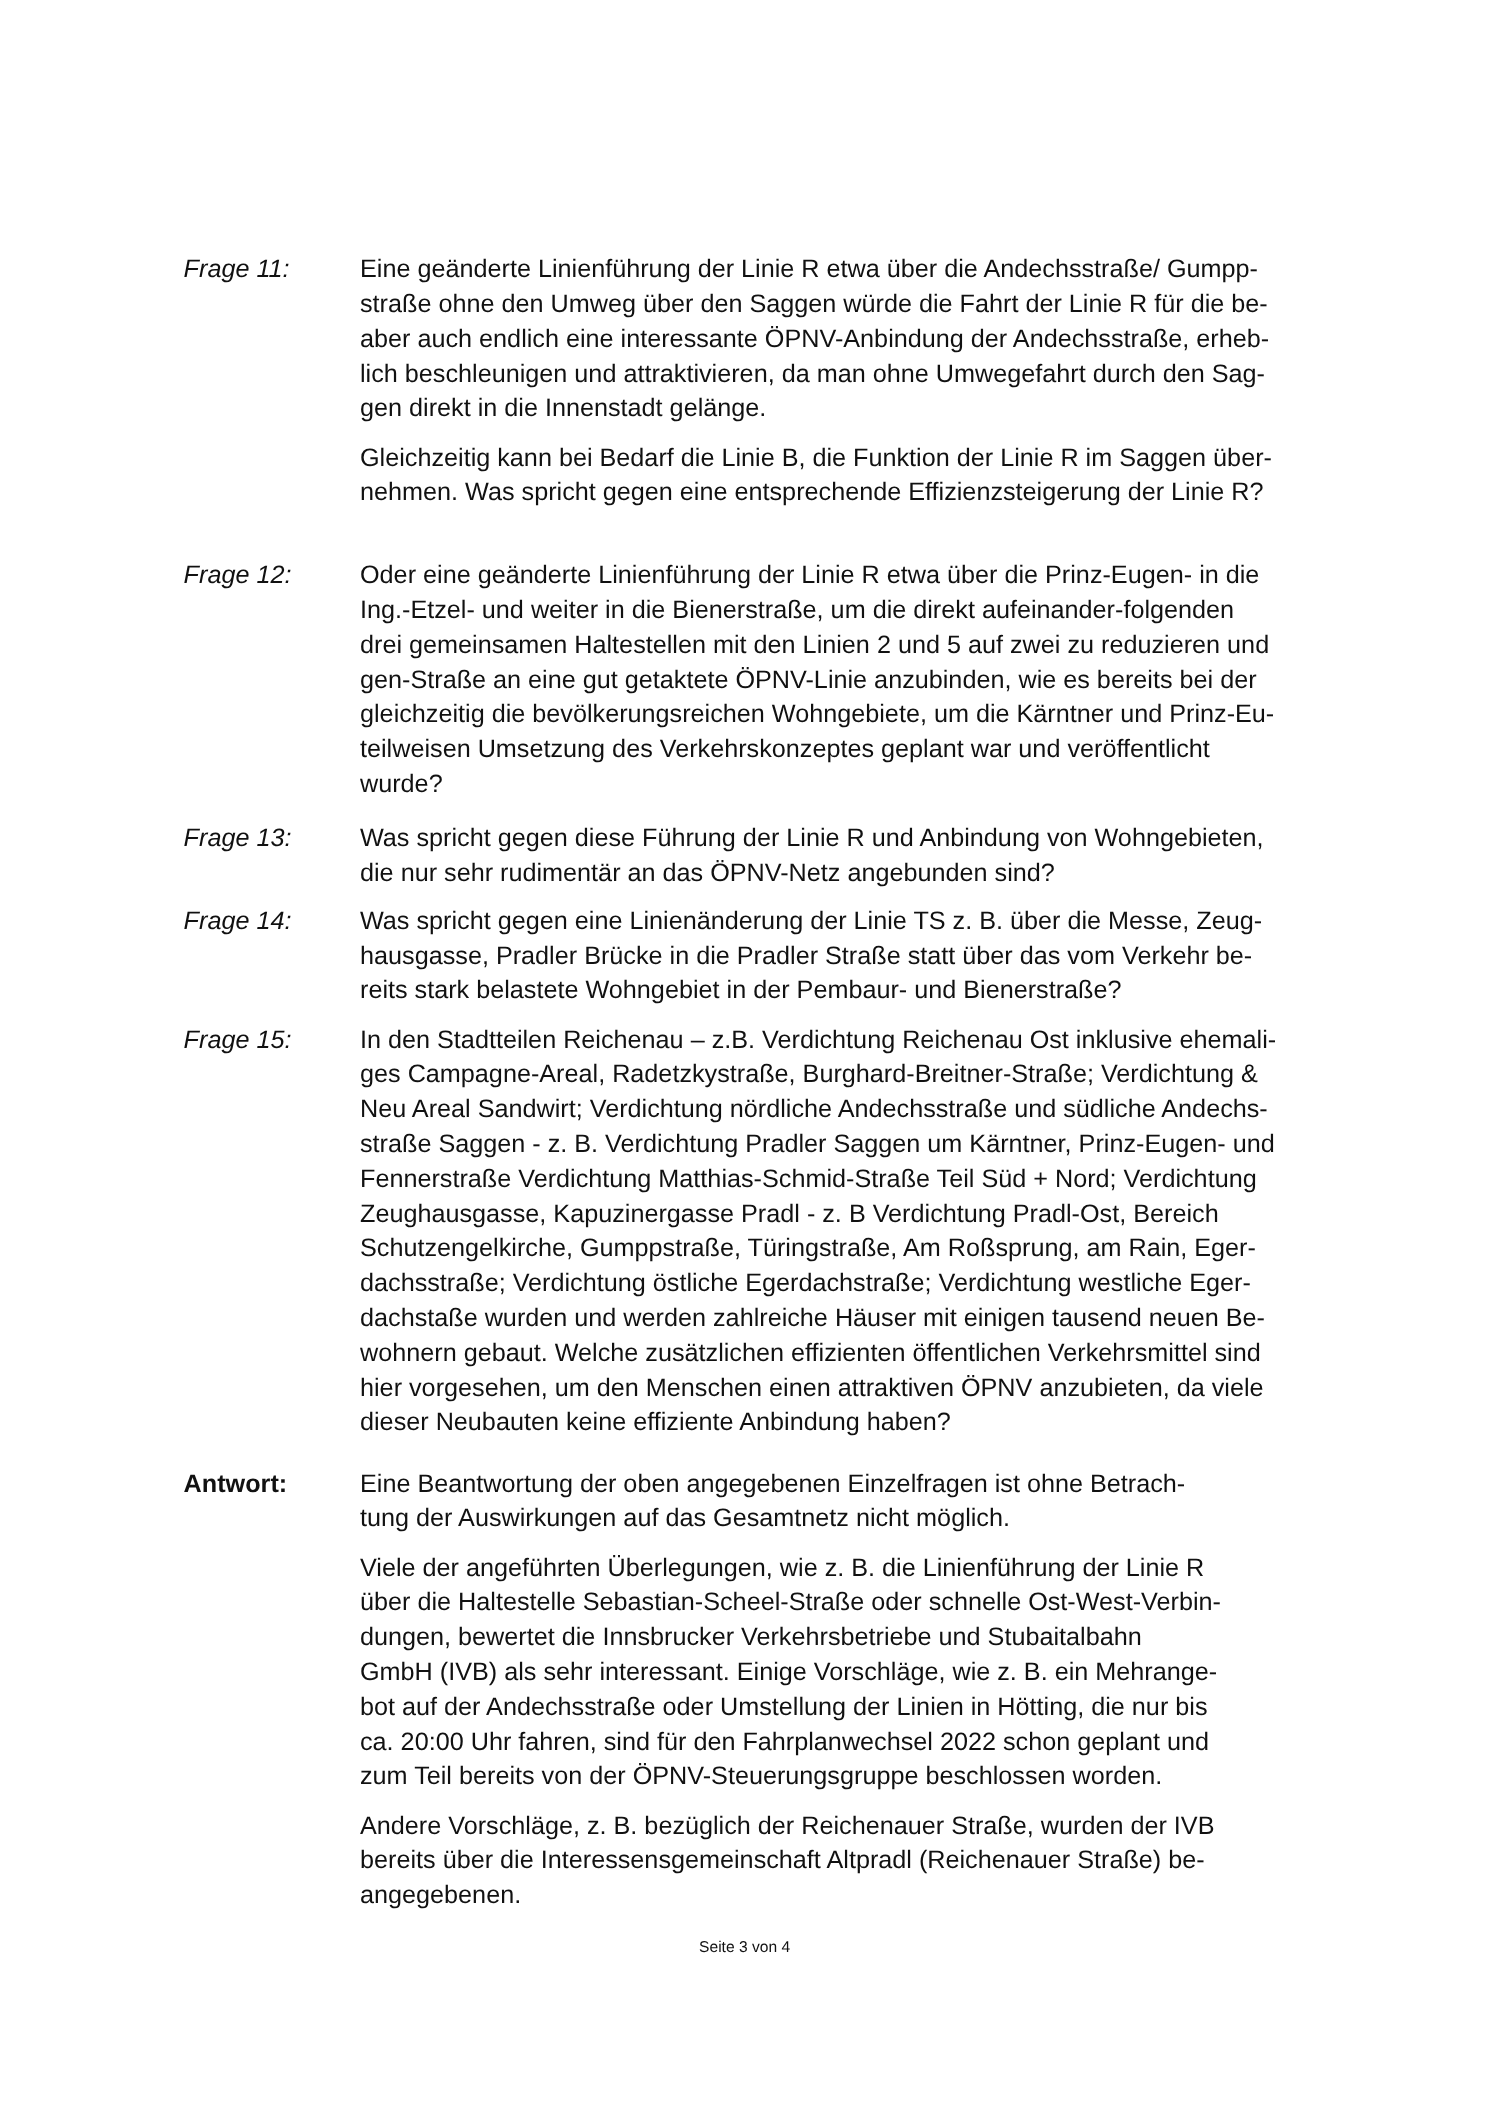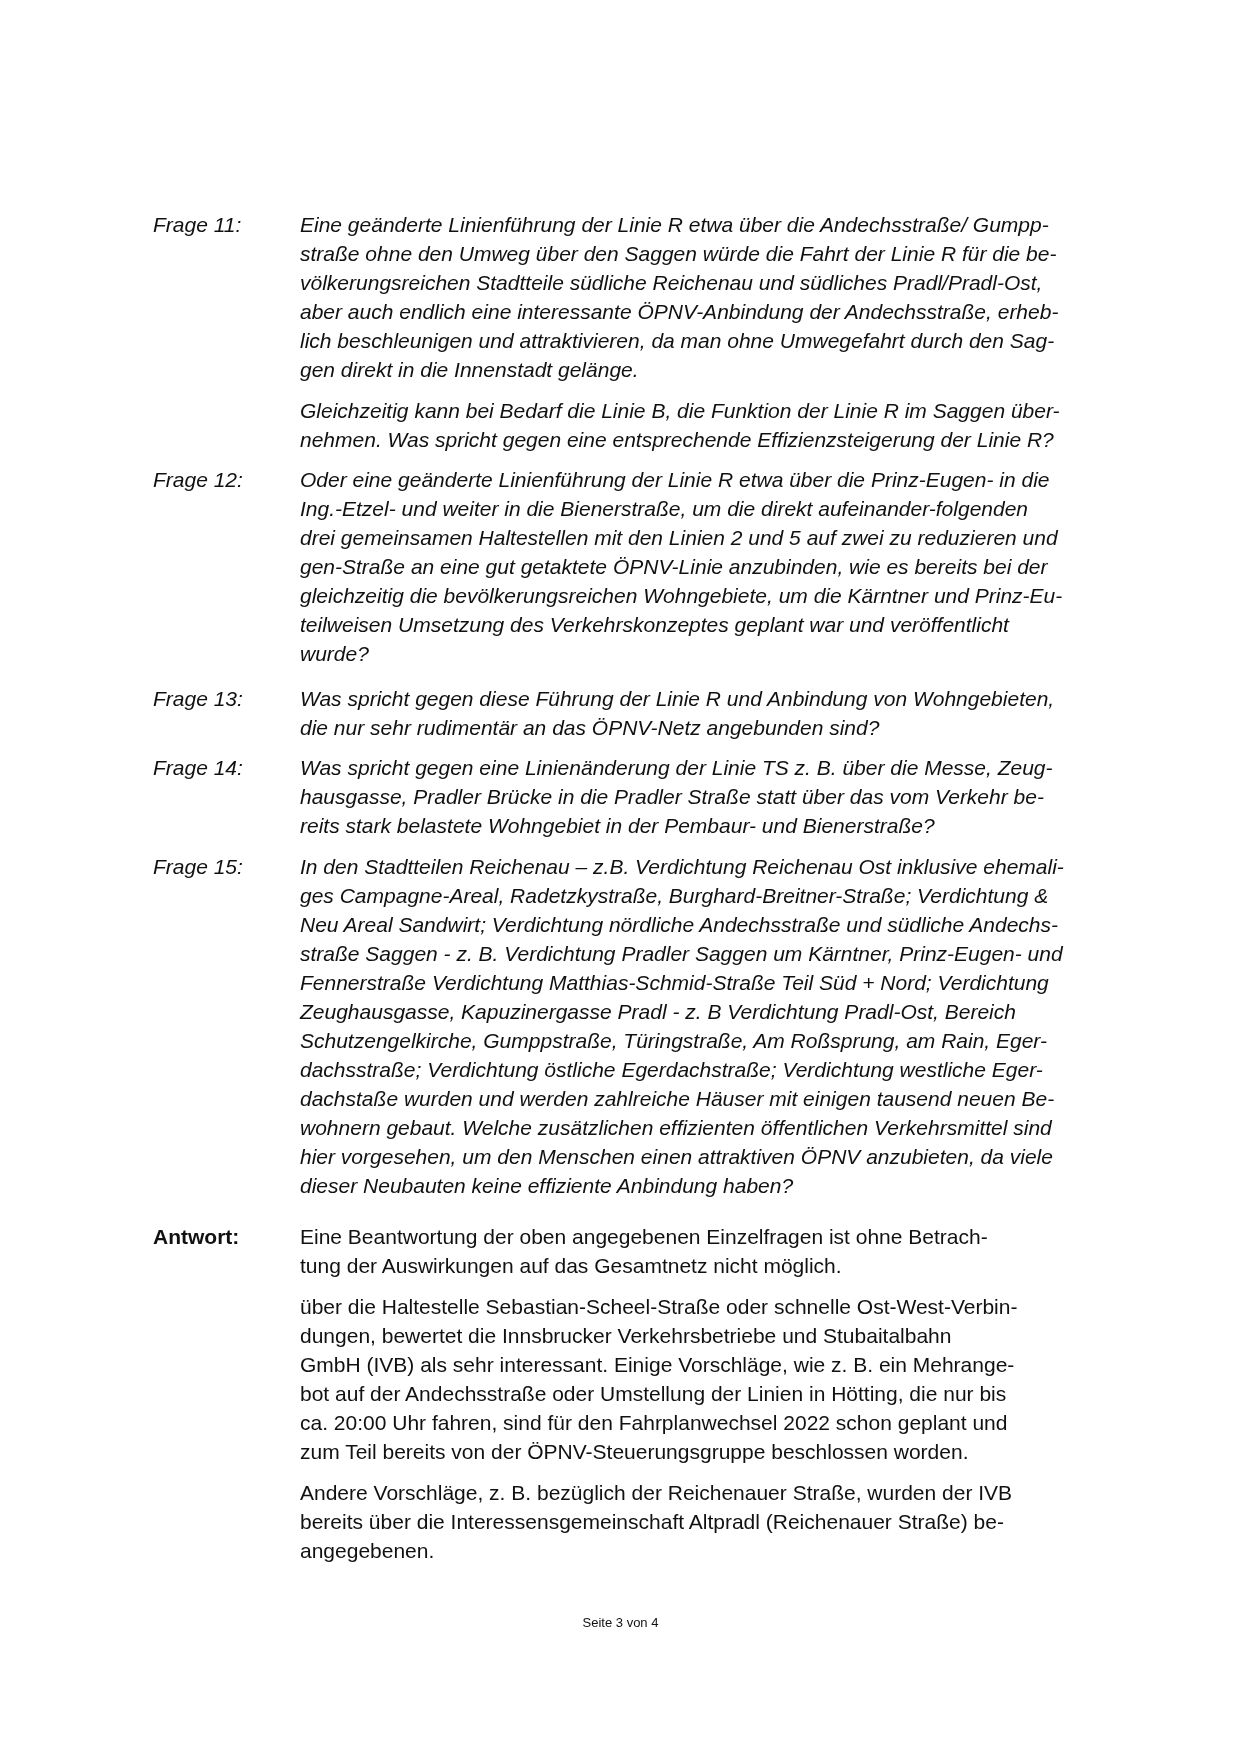--- a/index.html
+++ b/index.html
@@ -4,38 +4,37 @@
 <style>
   html, body { margin: 0; padding: 0; background: #ffffff; }
   body { width: 1241px; height: 1755px; position: relative; overflow: hidden;
          font-family: "Liberation Sans", sans-serif; color: #111; }
   .page { position: absolute; left: 0; top: 0; width: 1241px; height: 1291px; }
   .entry { position: absolute; left: 153px; width: 1000px; }
   .label { position: absolute; left: 0; top: 0; font-size: 21px; line-height: 29px; font-style: italic; }
   .label.bold { font-style: normal; font-weight: bold; }
   .body { position: absolute; left: 147px; top: 0; width: 860px; }
   .para { font-size: 21px; line-height: 29px; margin: 0 0 12px 0; white-space: nowrap; }
-  .para.italic { font-style: italic; }
+  .para.italic { }
   .para.bold { font-weight: normal; }
   .line { display: block; }
   .footer { position: absolute; top: 1611px; left: 0; width: 1241px; text-align: center;
             font-size: 13px; line-height: 24px; }
 </style>
 </head>
 <body>
 
 <div class="page">
 
   <div class="entry" style="top:210px;">
     <div class="label">Frage 11:</div>
     <div class="body">
       <p class="para italic">
         <span class="line">Eine geänderte Linienführung der Linie R etwa über die Andechsstraße/ Gumpp-</span>
         <span class="line">straße ohne den Umweg über den Saggen würde die Fahrt der Linie R für die be-</span>
-        <span class="line">völkerungsreichen Stadtteile südliche Reichenau und südliches Pradl/Pradl-Ost,</span>
         <span class="line">aber auch endlich eine interessante ÖPNV-Anbindung der Andechsstraße, erheb-</span>
         <span class="line">lich beschleunigen und attraktivieren, da man ohne Umwegefahrt durch den Sag-</span>
         <span class="line">gen direkt in die Innenstadt gelänge.</span>
       </p>
       <p class="para italic">
         <span class="line">Gleichzeitig kann bei Bedarf die Linie B, die Funktion der Linie R im Saggen über-</span>
         <span class="line">nehmen. Was spricht gegen eine entsprechende Effizienzsteigerung der Linie R?</span>
       </p>
     </div>
   </div>
@@ -97,20 +96,21 @@
   </div>
 
   <div class="entry" style="top:1222px;">
     <div class="label bold">Antwort:</div>
     <div class="body">
       <p class="para bold">
         <span class="line">Eine Beantwortung der oben angegebenen Einzelfragen ist ohne Betrach-</span>
         <span class="line">tung der Auswirkungen auf das Gesamtnetz nicht möglich.</span>
       </p>
       <p class="para bold">
+        <span class="line">Viele der angeführten Überlegungen, wie z. B. die Linienführung der Linie R</span>
         <span class="line">über die Haltestelle Sebastian-Scheel-Straße oder schnelle Ost-West-Verbin-</span>
         <span class="line">dungen, bewertet die Innsbrucker Verkehrsbetriebe und Stubaitalbahn</span>
         <span class="line">GmbH (IVB) als sehr interessant. Einige Vorschläge, wie z. B. ein Mehrange-</span>
         <span class="line">bot auf der Andechsstraße oder Umstellung der Linien in Hötting, die nur bis</span>
         <span class="line">ca. 20:00 Uhr fahren, sind für den Fahrplanwechsel 2022 schon geplant und</span>
         <span class="line">zum Teil bereits von der ÖPNV-Steuerungsgruppe beschlossen worden.</span>
       </p>
       <p class="para bold">
         <span class="line">Andere Vorschläge, z. B. bezüglich der Reichenauer Straße, wurden der IVB</span>
         <span class="line">bereits über die Interessensgemeinschaft Altpradl (Reichenauer Straße) be-</span>

